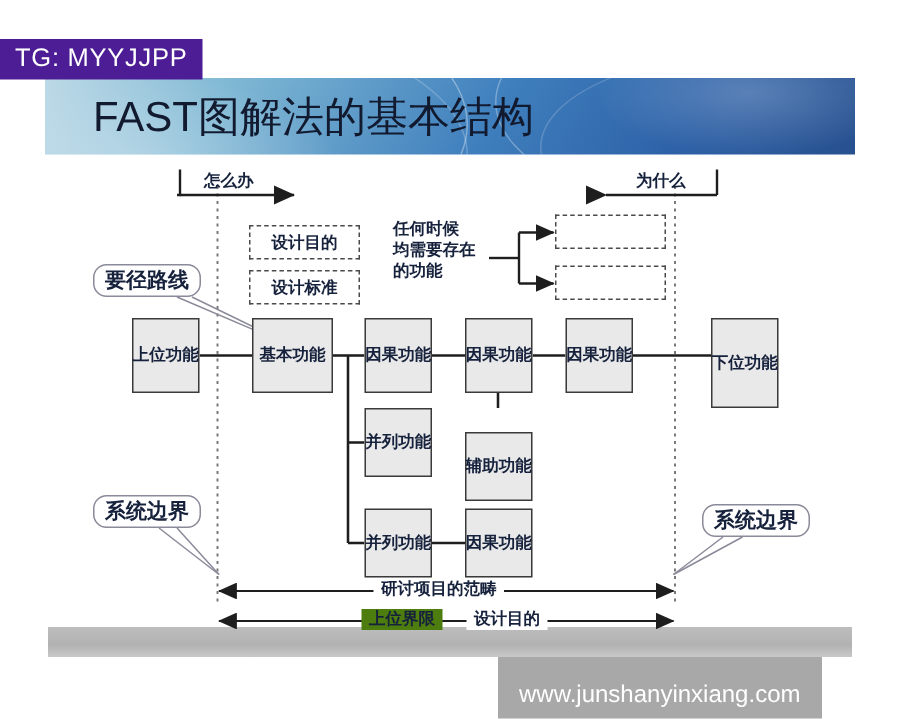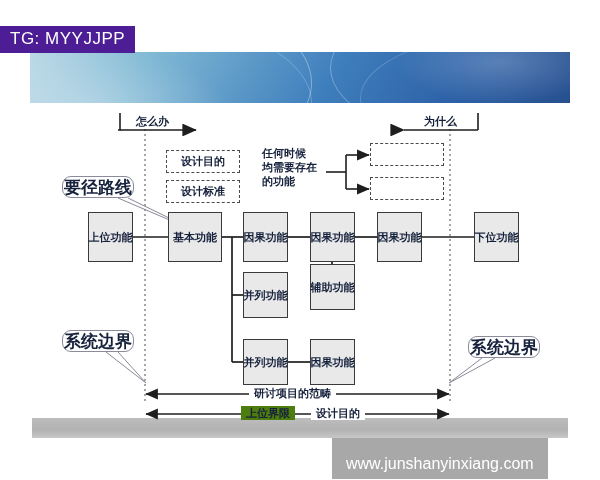--- a/index.html
+++ b/index.html
@@ -115,21 +115,21 @@
   
   .callout {
     position: absolute;
     background: #ffffff;
     border: 1px solid #8a8a9a;
     border-radius: 9px;
     box-sizing: border-box;
     display: flex;
     align-items: center;
     justify-content: center;
-    font-size: 17px;
+    font-size: 14px;
     color: #16213c;
     z-index: 25;
     font-family: "Liberation Serif", "DejaVu Serif", serif;
     font-weight: bold;
     white-space: nowrap;
   }
 
   
   .ftext {
     position: absolute;
@@ -155,20 +155,21 @@
 </head>
 <body>
 
 <div class="wm-top">TG: MYYJJPP</div>
 
 <div class="banner">
   <div class="swoosh sw1"></div>
   <div class="swoosh sw2"></div>
   <div class="swoosh sw3"></div>
   <div class="swoosh sw4"></div>
+  <div class="banner-title">FAST图解法的基本结构</div>
 </div>
 
 <div class="footer-band"></div>
 
 <svg id="diagram" viewBox="0 0 600 480">
   <defs>
     <marker id="arrR" markerWidth="9" markerHeight="8" refX="8.5" refY="4" orient="auto">
       <path d="M0,0 L9,4 L0,8 z" fill="#1e1e1e"></path>
     </marker>
     <marker id="arrR2" markerWidth="8" markerHeight="7" refX="7.5" refY="3.5" orient="auto">
@@ -254,31 +255,31 @@
 <div class="fbox" style="left:310px; top:212px; width:45px; height:50px;">
   <span>因果</span>
   <span>功能</span>
 </div>
 
 <div class="fbox" style="left:377px; top:212px; width:45px; height:50px;">
   <span>因果</span>
   <span>功能</span>
 </div>
 
-<div class="fbox" style="left:474px; top:212px; width:45px; height:50px;">
+<div class="fbox" style="left:474px; top:212px; width:45px; height:60px;">
   <span>下位</span>
   <span>功能</span>
 </div>
 
 <div class="fbox" style="left:243px; top:272px; width:45px; height:46px;">
   <span>并列</span>
   <span>功能</span>
 </div>
 
-<div class="fbox" style="left:310px; top:264px; width:45px; height:46px;">
+<div class="fbox" style="left:310px; top:288px; width:45px; height:46px;">
   <span>辅助</span>
   <span>功能</span>
 </div>
 
 <div class="fbox" style="left:243px; top:339px; width:45px; height:46px;">
   <span>并列</span>
   <span>功能</span>
 </div>
 
 <div class="fbox" style="left:310px; top:339px; width:45px; height:46px;">

